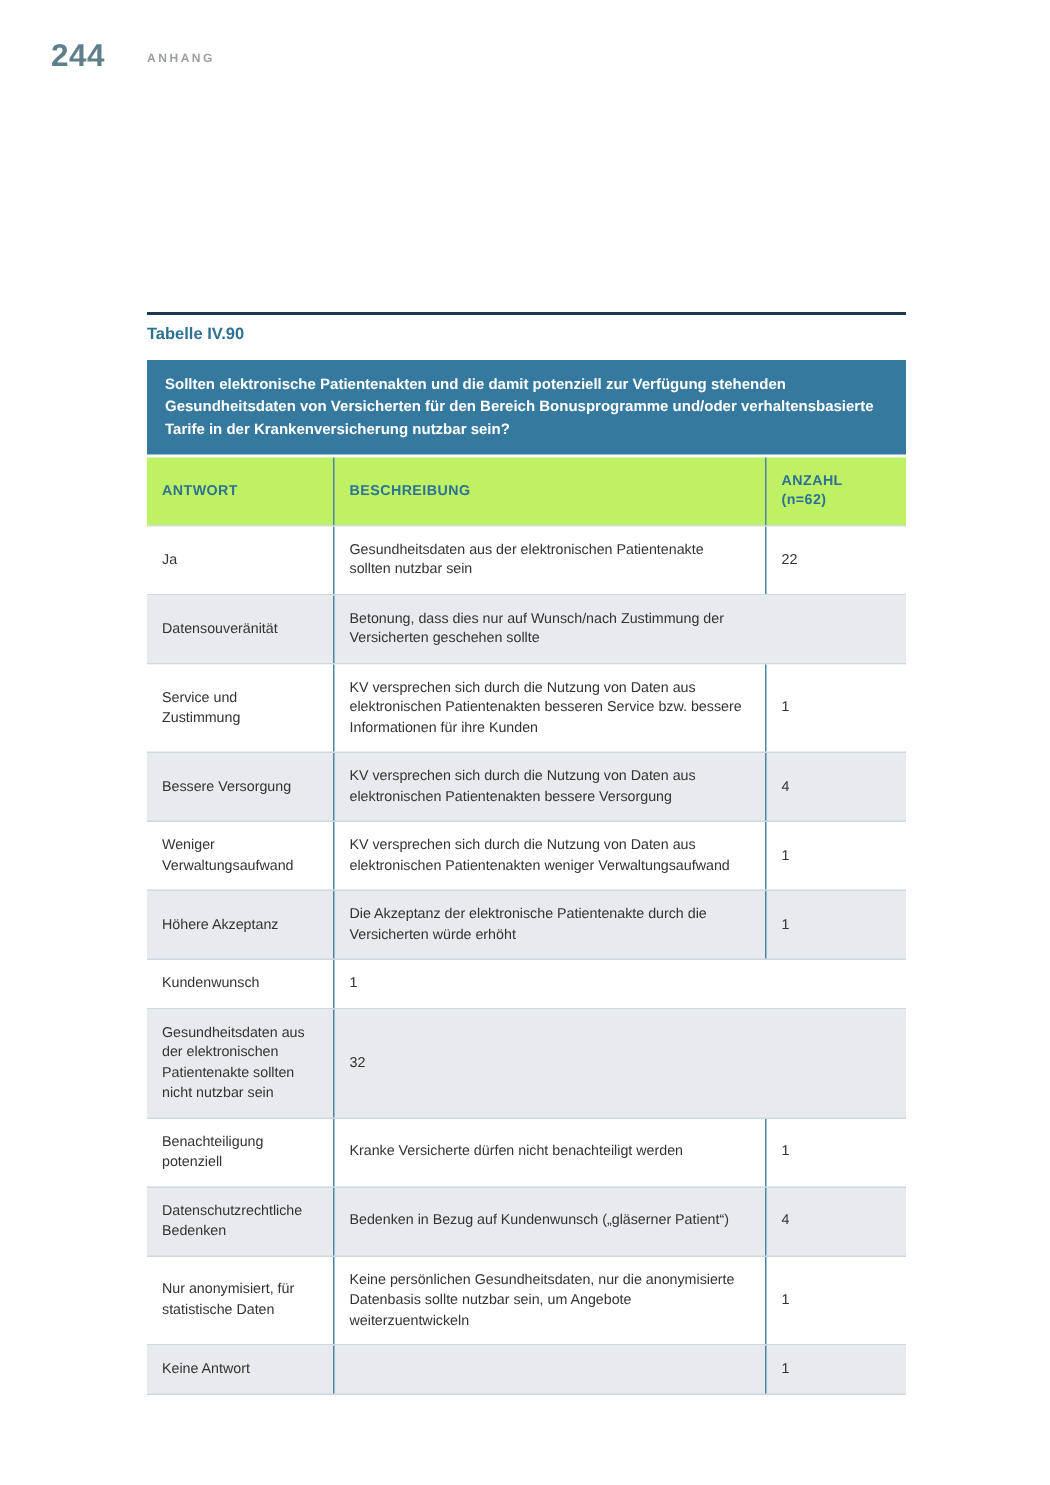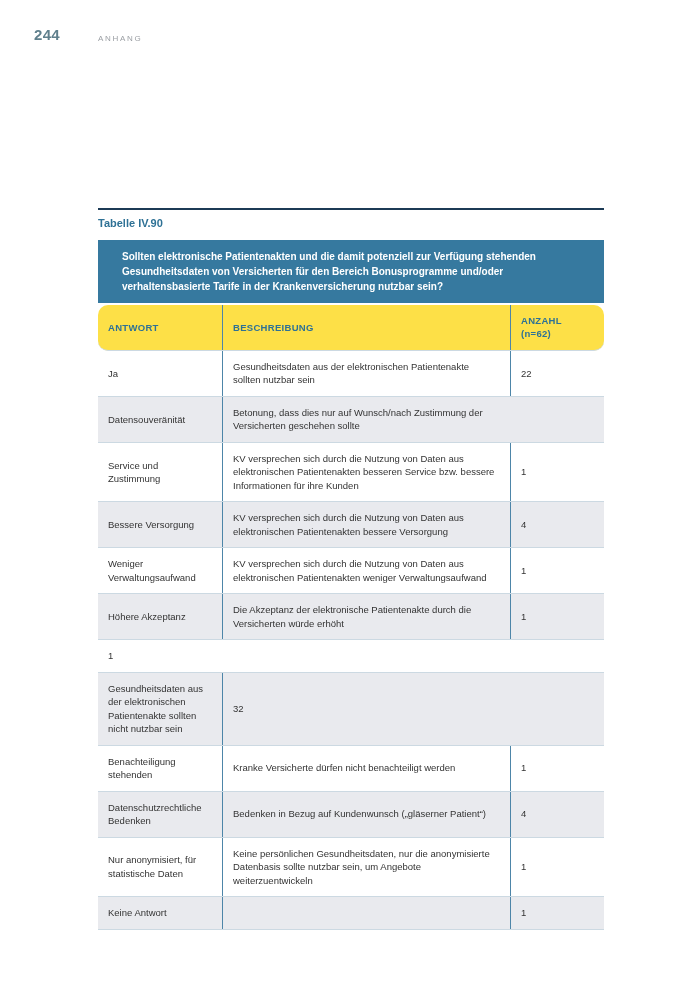--- a/index.html
+++ b/index.html
@@ -4,42 +4,42 @@
 <style>
   * { margin:0; padding:0; box-sizing:border-box; }
   html,body { background:#ffffff; }
   body { font-family:"Liberation Sans","DejaVu Sans",sans-serif; }
   .page {
     position:relative; width:700px; height:990px; margin:0 auto;
     background:#ffffff; overflow:hidden;
   }
   .page-number {
     position:absolute; left:34px; top:26px;
-    font-size:15px; font-weight:600; color:#5f7f8c; letter-spacing:0.3px;
+    font-size:21px; font-weight:600; color:#5f7f8c; letter-spacing:0.3px;
   }
   .running-head {
     position:absolute; left:98px; top:34px;
-    font-size:8px; font-weight:400; letter-spacing:1.7px; color:#9b9fa4;
+    font-size:8px; font-weight:700; letter-spacing:1.7px; color:#9b9fa4;
   }
   .table-block { position:absolute; left:98px; top:208px; width:506px; }
   .top-rule { height:2px; background:#1c3a55; }
   .table-label {
     margin-top:7px; margin-bottom:11px;
     font-size:11px; font-weight:700; color:#2e7195;
   }
   .question-banner {
     background:#36799f; color:#ffffff;
     font-size:10px; font-weight:700; line-height:1.5;
-    padding:9px 24px; margin-bottom:2px;
+    padding:9px 12px; margin-bottom:2px;
   }
   .grid-row {
     display:grid; grid-template-columns:124px 288px 94px;
     border-bottom:1px solid #ccd9e2;
   }
-  .thead { background:#fde047; min-height:30px;border-radius:10px; }
+  .thead { background:#bef264; min-height:30px; }
   .thead .cell {
     color:#2e7195; font-weight:700; font-size:9.5px; letter-spacing:0.3px;
   }
   .row { background:#ffffff; min-height:32px; }
   .row.alt { background:#e9eaee; }
   .cell {
     display:flex; align-items:center;
     padding:9px 10px; font-size:9.5px; line-height:1.42; color:#333333;
   }
   .cell + .cell { border-left:1px solid #4d85a8; }
@@ -130,37 +130,40 @@
         </div>
       <div class="cell c-beschreibung">
           <span>Die Akzeptanz der elektronische Patientenakte durch die Versicherten würde erhöht</span>
         </div>
       <div class="cell c-anzahl">
           <span>1</span>
         </div>
     </div>
 
     <div class="grid-row row">
+      <div class="cell c-antwort">
+          <span>Kundenwunsch</span>
+        </div>
       <div class="cell c-anzahl">
           <span>1</span>
         </div>
     </div>
 
     <div class="grid-row row alt">
       <div class="cell c-beschreibung">
           <span>Gesundheitsdaten aus der elektronischen Patientenakte sollten nicht nutzbar sein</span>
         </div>
       <div class="cell c-anzahl">
           <span>32</span>
         </div>
     </div>
 
     <div class="grid-row row">
       <div class="cell c-antwort">
-          <span>Benachteiligung stehenden</span>
+          <span>Benachteiligung potenziell</span>
         </div>
       <div class="cell c-beschreibung">
           <span>Kranke Versicherte dürfen nicht benachteiligt werden</span>
         </div>
       <div class="cell c-anzahl">
           <span>1</span>
         </div>
     </div>
 
     <div class="grid-row row alt">

